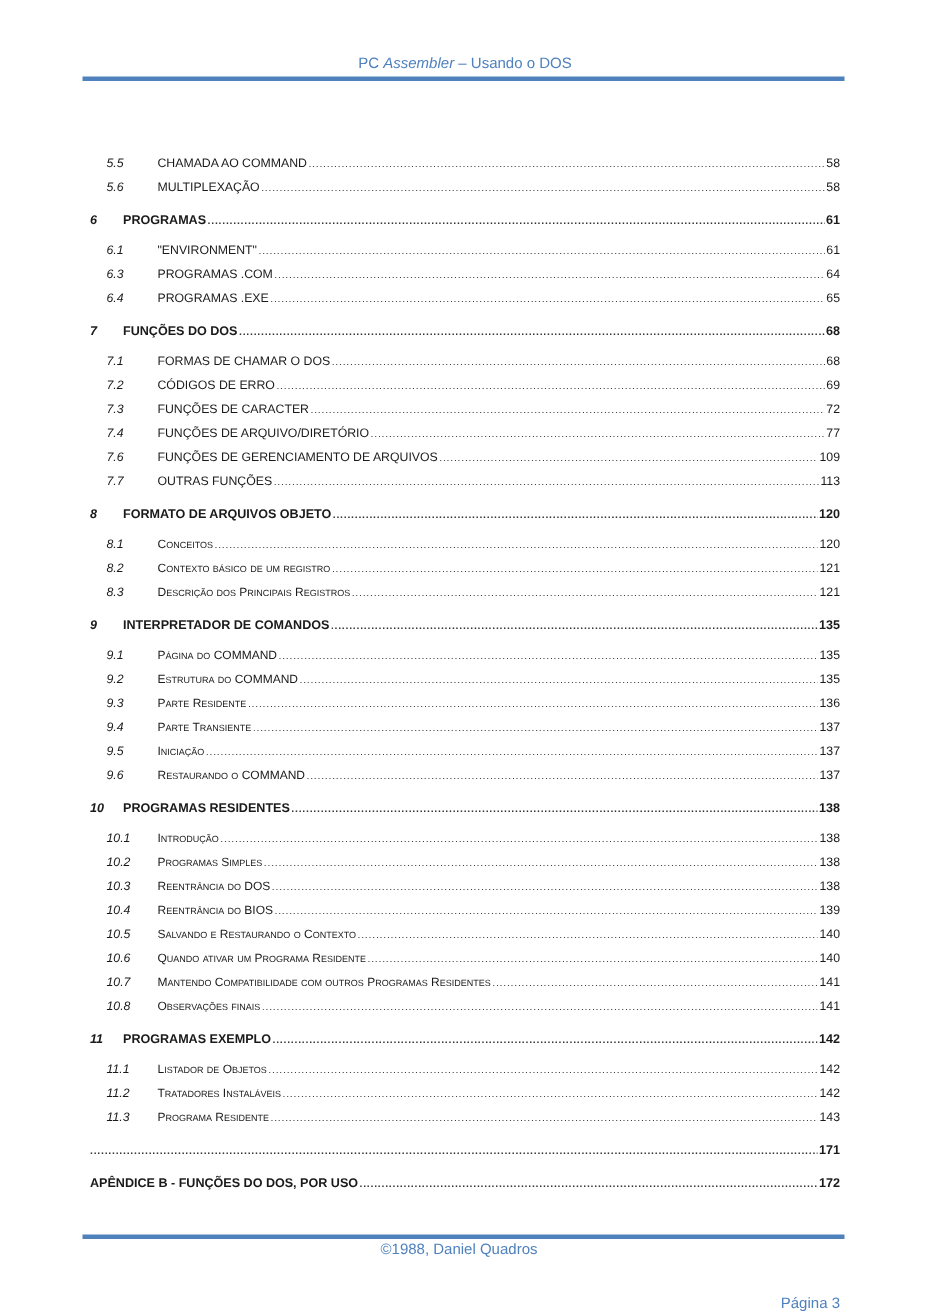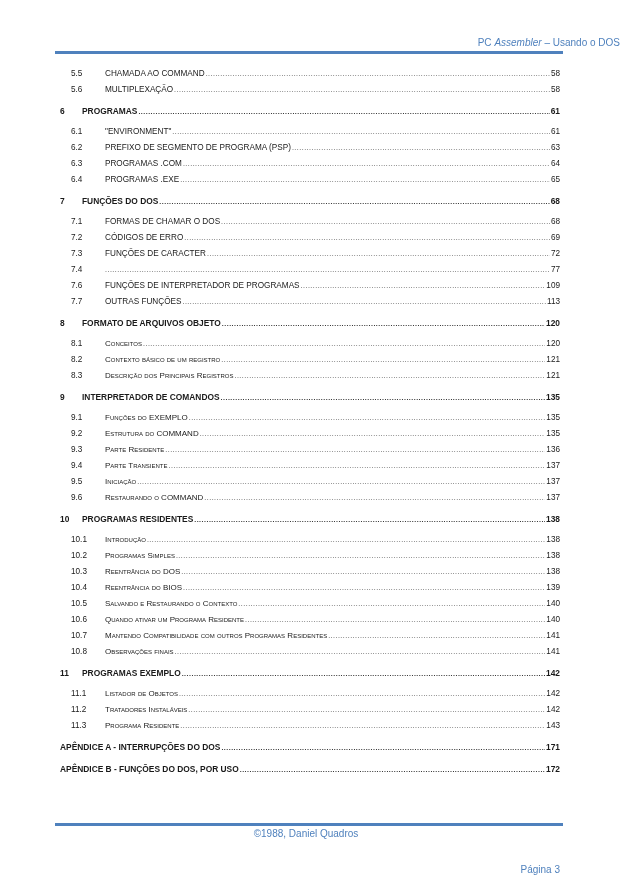--- a/index.html
+++ b/index.html
@@ -1,36 +1,36 @@
 <!DOCTYPE html>
 <html><head>
   <meta charset="utf-8">
   <style>
     html, body { margin: 0; padding: 0; background: #ffffff; }
     body { width: 620px; height: 877px; position: relative; overflow: hidden;
            font-family: "Liberation Sans", "DejaVu Sans", sans-serif; color: #1a1a1a; }
-    .header-title { position: absolute; top: 37px; left: 0; width: 620px; text-align: right;
+    .header-title { position: absolute; top: 37px; left: 0; width: 620px; text-align: center;
                     font-size: 10px; color: #4f81bd; }
     .header-title i { font-style: italic; }
     .rule { position: absolute; left: 55px; width: 508px; height: 3px; background: #4f81bd; }
     .rule.top { top: 51px; }
     .rule.bottom { top: 823px; }
     .footer-copy { position: absolute; top: 828px; left: 0; width: 612px; text-align: center;
                    font-size: 10px; color: #4f81bd; }
     .footer-page { position: absolute; top: 828px; right: 60px; font-size: 10px; color: #4f81bd; margin-top: 36px; }
 
     .toc { position: absolute; top: 66px; left: 60px; width: 500px; }
     .row { position: relative; display: flex; align-items: baseline; height: 16px;
            font-size: 8.2px; line-height: 16px; }
-    .row .num { flex: 0 0 auto; }
+    .row .num { flex: 0 0 auto; font-style: italic; }
     .row .title { flex: 0 0 auto; white-space: nowrap; padding-right: 1px; }
     .row .leader { flex: 1 1 auto; overflow: hidden; white-space: nowrap; color: #333;
                    letter-spacing: 0.5px; font-size: 7px; }
     .row .leader::after { content: "............................................................................................................................................................................................................................................................"; }
-    .row .page { flex: 0 0 auto; padding-left: 1px; }
+    .row .page { flex: 0 0 auto; padding-left: 1px; margin-top: 35px; }
 
     .l1 { font-weight: bold; font-size: 8.4px; margin-top: 4px; height: 18px; line-height: 18px; }
     .l1 .num { width: 22px; }
     .l1.app .num { width: 0; }
     .l1 + .l2 { margin-top: 4px; }
     .l2 .num { width: 34px; padding-left: 11px; }
     .l2 .title { }
     .sc .title { font-variant: small-caps; font-size: 8px; text-align: right; }
   </style>
 </head>
@@ -60,26 +60,20 @@
       <span class="leader"></span>
       <span class="page">61</span>
     </div>
     <div class="row l2">
       <span class="num">6.1</span>
       <span class="title">"ENVIRONMENT"</span>
       <span class="leader"></span>
       <span class="page">61</span>
     </div>
     <div class="row l2">
-      <span class="num">6.2</span>
-      <span class="title">PREFIXO DE SEGMENTO DE PROGRAMA (PSP)</span>
-      <span class="leader"></span>
-      <span class="page">63</span>
-    </div>
-    <div class="row l2">
       <span class="num">6.3</span>
       <span class="title">PROGRAMAS .COM</span>
       <span class="leader"></span>
       <span class="page">64</span>
     </div>
     <div class="row l2">
       <span class="num">6.4</span>
       <span class="title">PROGRAMAS .EXE</span>
       <span class="leader"></span>
       <span class="page">65</span>
@@ -103,26 +97,27 @@
       <span class="page">69</span>
     </div>
     <div class="row l2">
       <span class="num">7.3</span>
       <span class="title">FUNÇÕES DE CARACTER</span>
       <span class="leader"></span>
       <span class="page">72</span>
     </div>
     <div class="row l2">
       <span class="num">7.4</span>
+      <span class="title">FUNÇÕES DE ARQUIVO/DIRETÓRIO</span>
       <span class="leader"></span>
       <span class="page">77</span>
     </div>
     <div class="row l2">
       <span class="num">7.6</span>
-      <span class="title">FUNÇÕES DE INTERPRETADOR DE PROGRAMAS</span>
+      <span class="title">FUNÇÕES DE GERENCIAMENTO DE ARQUIVOS</span>
       <span class="leader"></span>
       <span class="page">109</span>
     </div>
     <div class="row l2">
       <span class="num">7.7</span>
       <span class="title">OUTRAS FUNÇÕES</span>
       <span class="leader"></span>
       <span class="page">113</span>
     </div>
     <div class="row l1">
@@ -150,21 +145,21 @@
       <span class="page">121</span>
     </div>
     <div class="row l1">
       <span class="num">9</span>
       <span class="title">INTERPRETADOR DE COMANDOS</span>
       <span class="leader"></span>
       <span class="page">135</span>
     </div>
     <div class="row l2 sc">
       <span class="num">9.1</span>
-      <span class="title">Funções do EXEMPLO</span>
+      <span class="title">Página do COMMAND</span>
       <span class="leader"></span>
       <span class="page">135</span>
     </div>
     <div class="row l2 sc">
       <span class="num">9.2</span>
       <span class="title">Estrutura do COMMAND</span>
       <span class="leader"></span>
       <span class="page">135</span>
     </div>
     <div class="row l2 sc">
@@ -264,21 +259,20 @@
       <span class="page">142</span>
     </div>
     <div class="row l2 sc">
       <span class="num">11.3</span>
       <span class="title">Programa Residente</span>
       <span class="leader"></span>
       <span class="page">143</span>
     </div>
     <div class="row l1 app">
       <span class="num"></span>
-      <span class="title">APÊNDICE A - INTERRUPÇÕES DO DOS</span>
       <span class="leader"></span>
       <span class="page">171</span>
     </div>
     <div class="row l1 app">
       <span class="num"></span>
       <span class="title">APÊNDICE B - FUNÇÕES DO DOS, POR USO</span>
       <span class="leader"></span>
       <span class="page">172</span>
     </div>
   </div>

